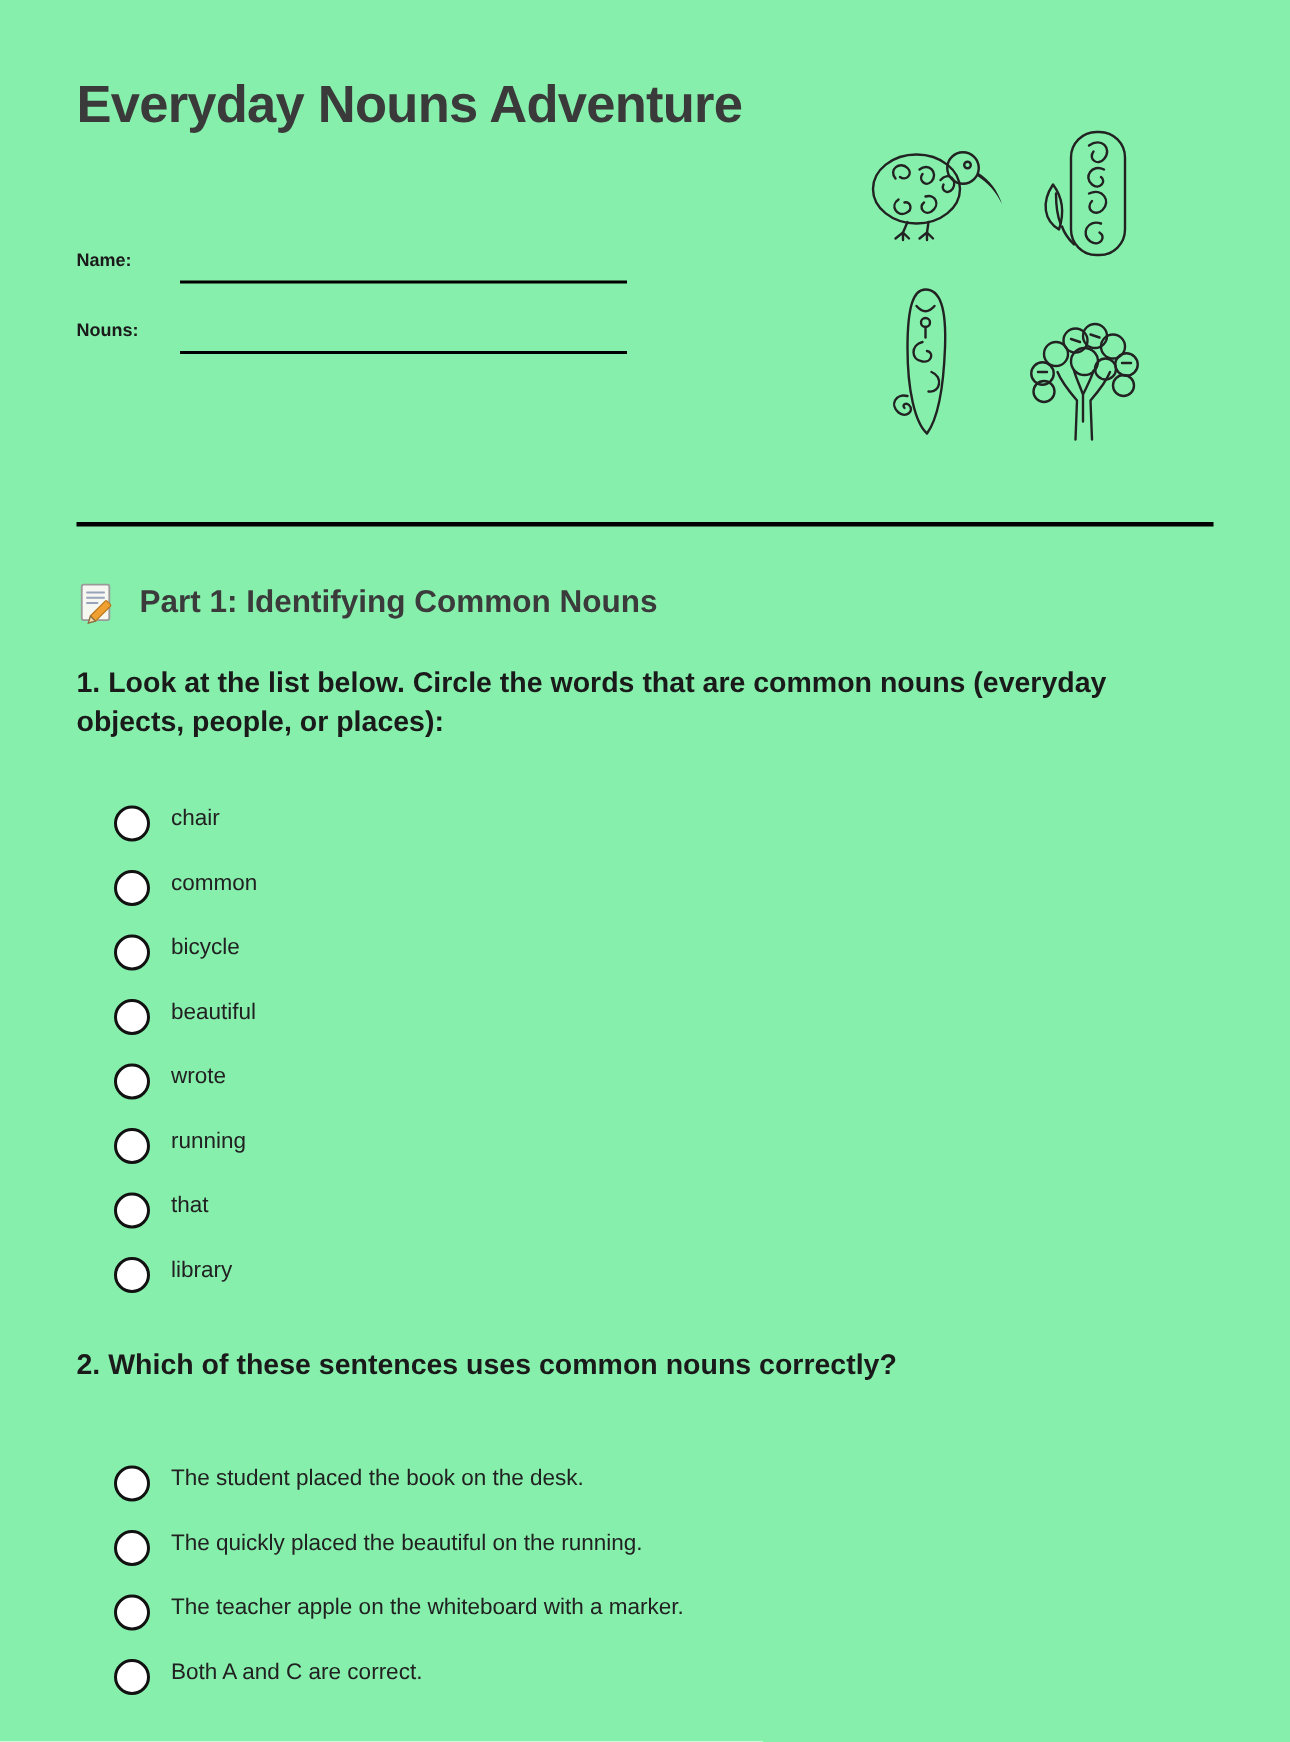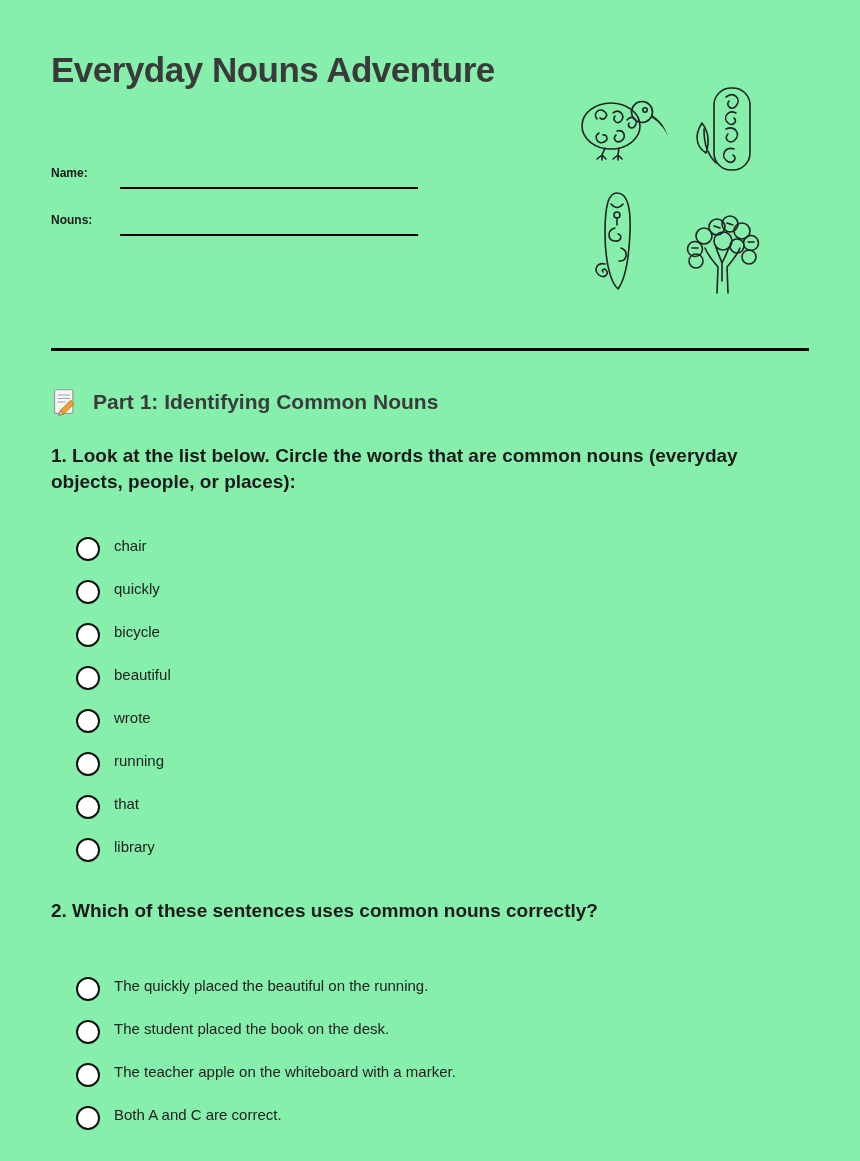--- a/index.html
+++ b/index.html
@@ -125,21 +125,21 @@
 
   <p class="prompt prompt-q1">1. Look at the list below. Circle the words that are common nouns (everyday objects, people, or places):</p>
 
   <div class="options options-q1">
     <div class="opt-row">
       <span class="radio"></span>
       <span class="opt-label">chair</span>
     </div>
     <div class="opt-row">
       <span class="radio"></span>
-      <span class="opt-label">quickly</span>
+      <span class="opt-label">common</span>
     </div>
     <div class="opt-row">
       <span class="radio"></span>
       <span class="opt-label">bicycle</span>
     </div>
     <div class="opt-row">
       <span class="radio"></span>
       <span class="opt-label">beautiful</span>
     </div>
     <div class="opt-row">
@@ -158,25 +158,25 @@
       <span class="radio"></span>
       <span class="opt-label">library</span>
     </div>
   </div>
 
   <p class="prompt prompt-q2">2. Which of these sentences uses common nouns correctly?</p>
 
   <div class="options options-q2">
     <div class="opt-row">
       <span class="radio"></span>
-      <span class="opt-label">The quickly placed the beautiful on the running.</span>
+      <span class="opt-label">The student placed the book on the desk.</span>
     </div>
     <div class="opt-row">
       <span class="radio"></span>
-      <span class="opt-label">The student placed the book on the desk.</span>
+      <span class="opt-label">The quickly placed the beautiful on the running.</span>
     </div>
     <div class="opt-row">
       <span class="radio"></span>
       <span class="opt-label">The teacher apple on the whiteboard with a marker.</span>
     </div>
     <div class="opt-row">
       <span class="radio"></span>
       <span class="opt-label">Both A and C are correct.</span>
     </div>
   </div>

